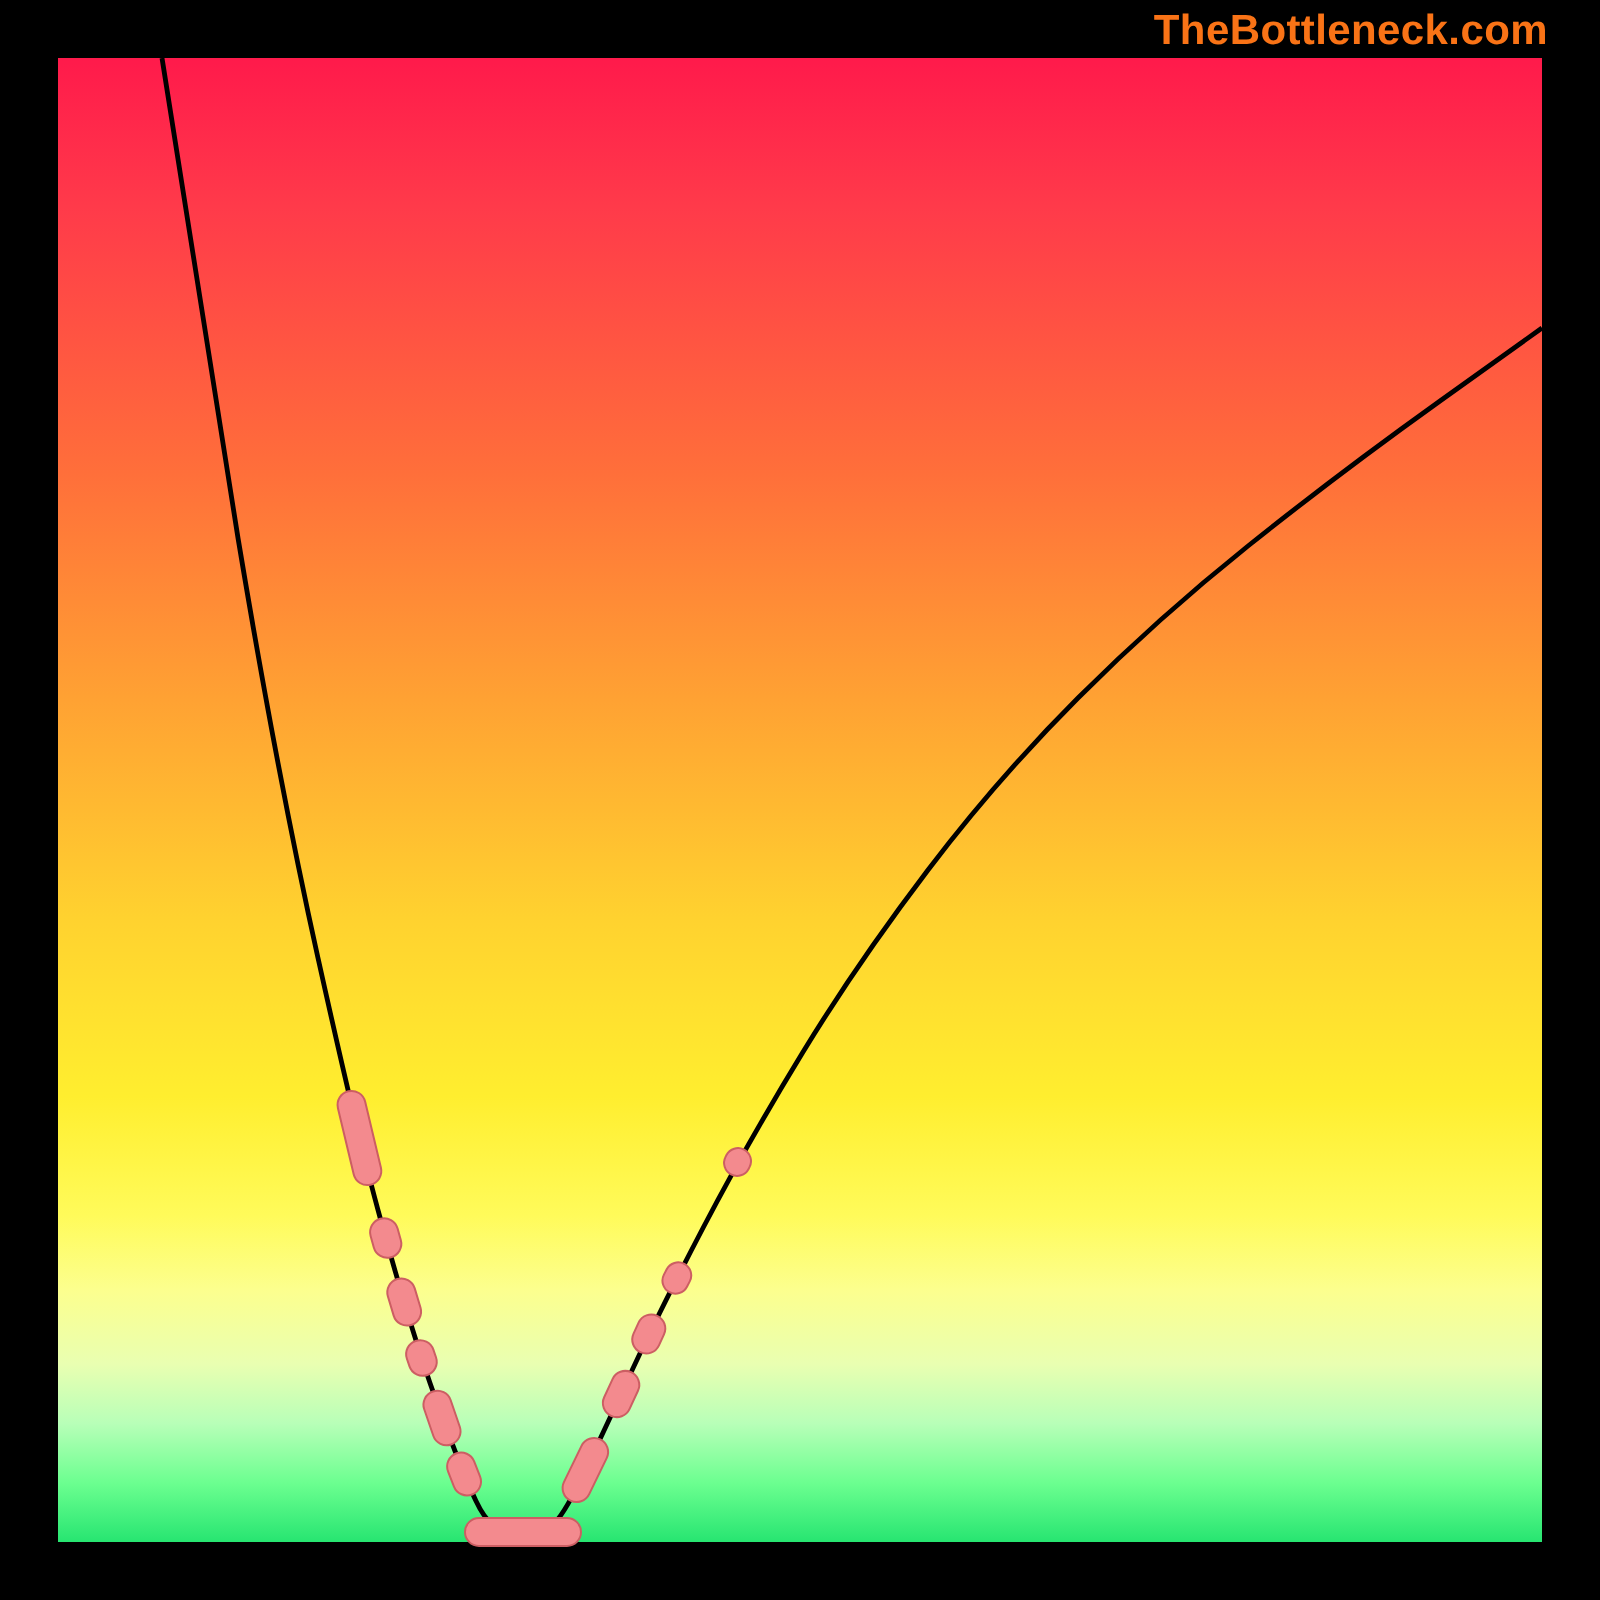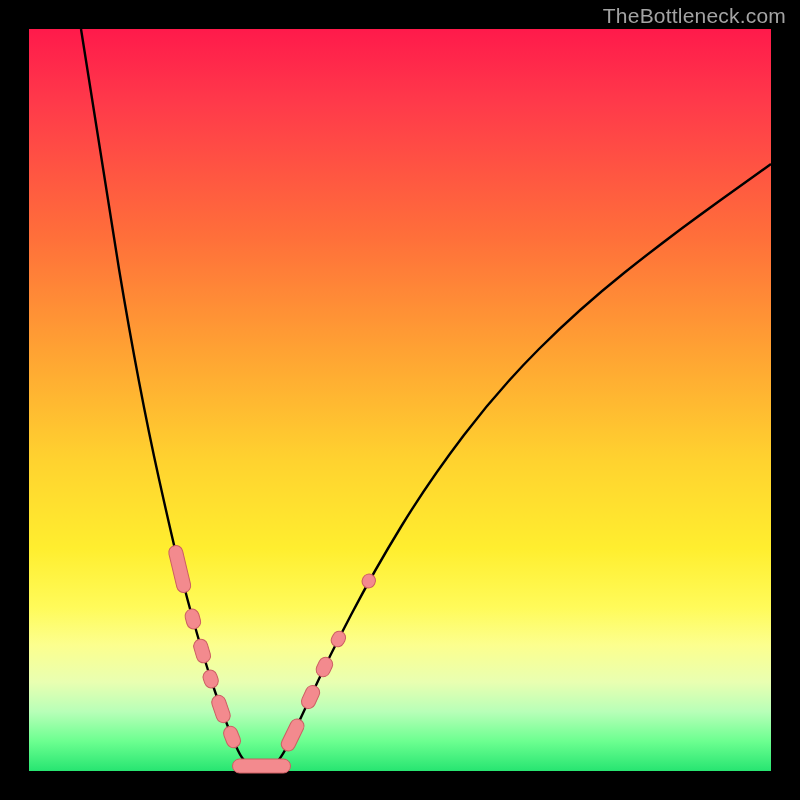--- a/index.html
+++ b/index.html
@@ -35,24 +35,24 @@
       #fcff8e 83%,
       #e9ffb1 88%,
       #b8ffb8 92%,
       #6cff90 96%,
       #27e571 100%
     );
   }
   .watermark {
     position: absolute;
     top: 4px;
-    right: 14px;
-    color: #a3a3a3;
+    right: 26px;
+    color: #f97316;
     font-size: 21px;
-    font-weight: 400;
+    font-weight: 700;
     letter-spacing: 0.2px;
     z-index: 10;
   }
   svg.curve {
     position: absolute;
     left: 0;
     top: 0;
     width: 742px;
     height: 742px;
     overflow: visible;

